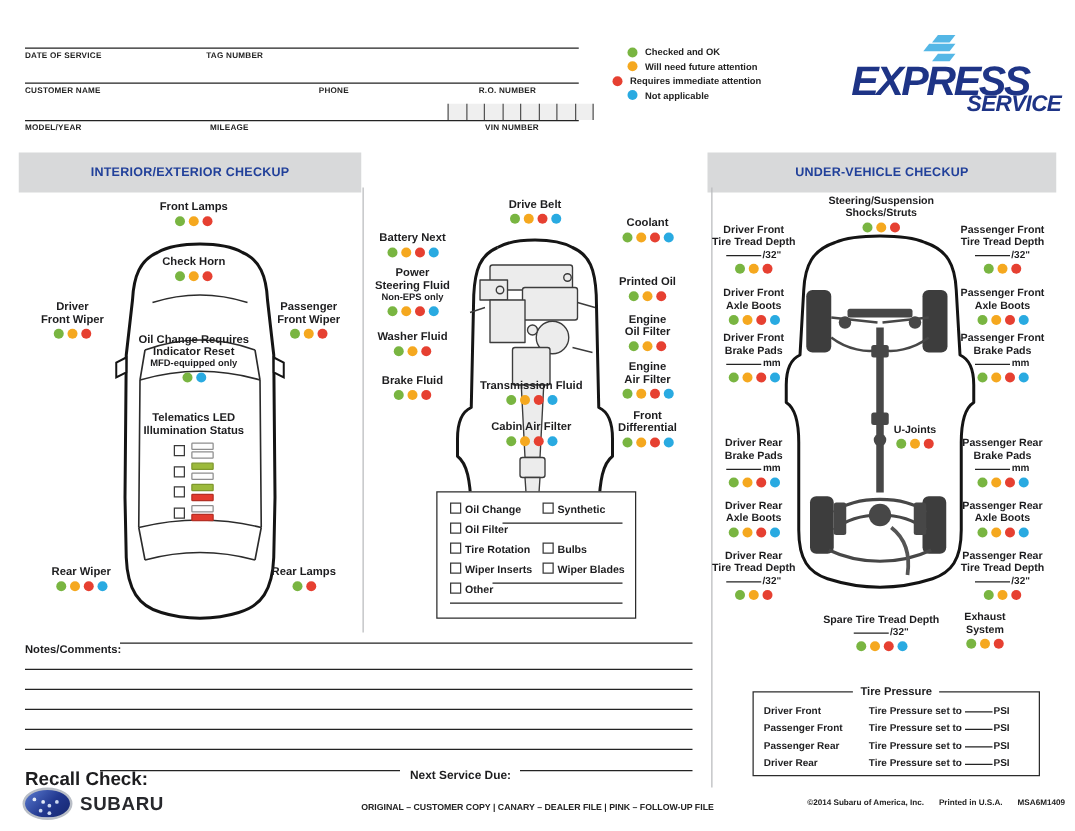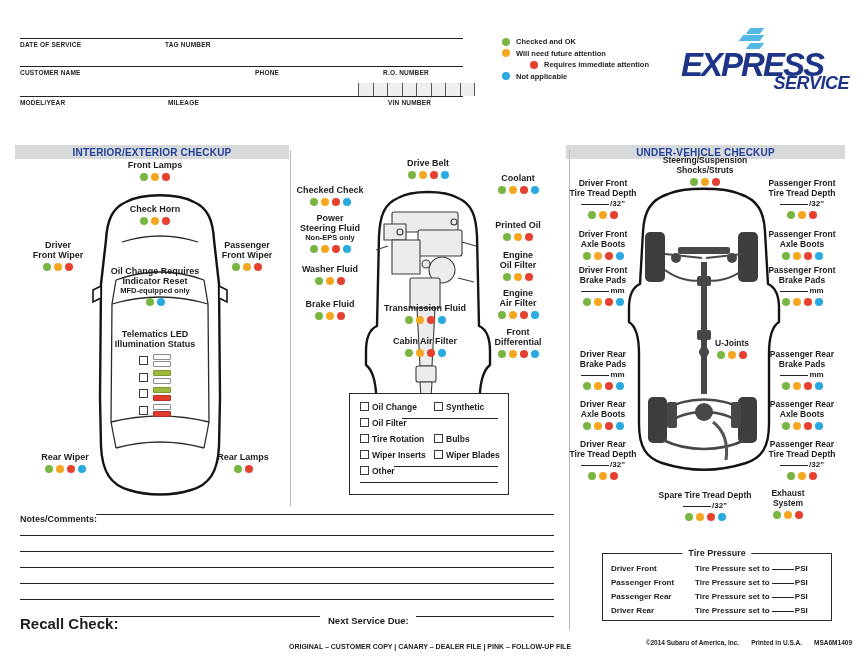--- a/index.html
+++ b/index.html
@@ -16,21 +16,21 @@
   .legend-label{font-size:7.5px;font-weight:700;color:#232323;}
   
   .xlogo{position:absolute;left:652px;top:27px;width:200px;text-align:right;}
   .xrow1{display:flex;align-items:center;justify-content:flex-end;flex-direction:column;}
   .speed{display:inline-flex;flex-direction:column;align-items:flex-end;margin-right:1px;}
   .speed i{display:block;height:6px;background:#54b7e6;transform:skewX(-38deg);margin:.8px 0;}
   .speed i:nth-child(1){width:14px;} .speed i:nth-child(2){width:21px;} .speed i:nth-child(3){width:14px;}
   .xword{font-style:italic;font-weight:700;font-size:33px;line-height:30px;color:#1e3486;letter-spacing:-2px;}
   .xrow2{font-style:italic;font-weight:700;font-size:18px;color:#1e3486;margin-top:-7px;padding-right:3px;letter-spacing:-.5px;}
   
-  .colhead{position:absolute;top:145px;height:14px;background:#d8d9da;display:flex;align-items:center;justify-content:center;
+  .colhead{position:absolute;top:122px;height:32px;background:#d8d9da;display:flex;align-items:center;justify-content:center;
            font-size:10px;font-weight:700;color:#21409a;letter-spacing:.2px;}
   .vdiv{position:absolute;width:1px;background:#b9bbbd;}
   
   .item{position:absolute;text-align:center;z-index:3;}
   .ilabel{font-size:9px;font-weight:700;line-height:10px;color:#1d1d1f;white-space:pre-line;}
   .c3 .ilabel{font-size:8.5px;}
   .isub{font-size:7.5px;font-weight:700;line-height:9px;}
   .dots{margin-top:2.5px;line-height:8px;white-space:nowrap;}
   .dot{display:inline-block;width:8px;height:8px;border-radius:50%;margin:0 1.5px;vertical-align:middle;}
   .dot.green{background:#79b541;} .dot.yellow{background:#f5a81f;}
@@ -103,21 +103,21 @@
   <div class="flabel" style="left:388px;top:99px">VIN NUMBER</div>
 
   <div class="legend-row" style="left:500px;top:37px">
     <span class="dot green"></span>
     <span class="legend-label">Checked and OK</span>
   </div>
   <div class="legend-row" style="left:500px;top:48.5px">
     <span class="dot yellow"></span>
     <span class="legend-label">Will need future attention</span>
   </div>
-  <div class="legend-row" style="left:528px;top:60px">
+  <div class="legend-row" style="left:488px;top:60px">
     <span class="dot red"></span>
     <span class="legend-label">Requires immediate attention</span>
   </div>
   <div class="legend-row" style="left:500px;top:71.5px">
     <span class="dot blue"></span>
     <span class="legend-label">Not applicable</span>
   </div>
 
   <div class="xlogo">
     <div class="xrow1">
@@ -243,21 +243,21 @@
         <circle cx="64" cy="78" r="4"></circle>
       <path d="M26,60 L14,64 M100,56 L114,60 M96,92 L112,96" fill="none"></path>
     </g>
   </svg>
 
   <div class="item" style="left:385px;top:158px;width:86px">
     <div class="ilabel">Drive Belt</div>
     <div class="dots"><span class="dot green"></span><span class="dot yellow"></span><span class="dot red"></span><span class="dot blue"></span></div>
   </div>
   <div class="item" style="left:288px;top:185px;width:84px">
-    <div class="ilabel">Checked Check</div>
+    <div class="ilabel">Battery Next</div>
     <div class="dots"><span class="dot green"></span><span class="dot yellow"></span><span class="dot red"></span><span class="dot blue"></span></div>
   </div>
   <div class="item" style="left:476px;top:173px;width:84px">
     <div class="ilabel">Coolant</div>
     <div class="dots"><span class="dot green"></span><span class="dot yellow"></span><span class="dot red"></span><span class="dot blue"></span></div>
   </div>
   <div class="item" style="left:288px;top:213px;width:84px">
     <div class="ilabel">Power
 Steering Fluid</div>
     <div class="isub">Non-EPS only</div>
@@ -463,20 +463,26 @@
   <div class="nline" style="left:20px;top:551px;width:534px"></div>
   <div class="nline" style="left:20px;top:567px;width:534px"></div>
   <div class="nline" style="left:20px;top:583px;width:534px"></div>
   <div class="nline" style="left:20px;top:599px;width:534px"></div>
 
   <div class="nlabel" style="left:20px;top:615px;font-size:15px">Recall Check:</div>
   <div class="nline" style="left:80px;top:616px;width:240px"></div>
   <div class="nlabel" style="left:328px;top:615px;font-size:9.5px">Next Service Due:</div>
   <div class="nline" style="left:416px;top:616px;width:138px"></div>
 
+  <div class="slogo">
+    <span class="soval">
+        <span class="star"></span>
+      </span>
+    <span class="sword">SUBARU</span>
+  </div>
   <div class="fcopies">ORIGINAL – CUSTOMER COPY  |  CANARY – DEALER FILE  |  PINK – FOLLOW-UP FILE</div>
   <div class="fright">
     <span>©2014 Subaru of America, Inc.</span>
     <span>Printed in U.S.A.</span>
     <span>MSA6M1409</span>
   </div>
 
 </div>
 
 </body></html>

